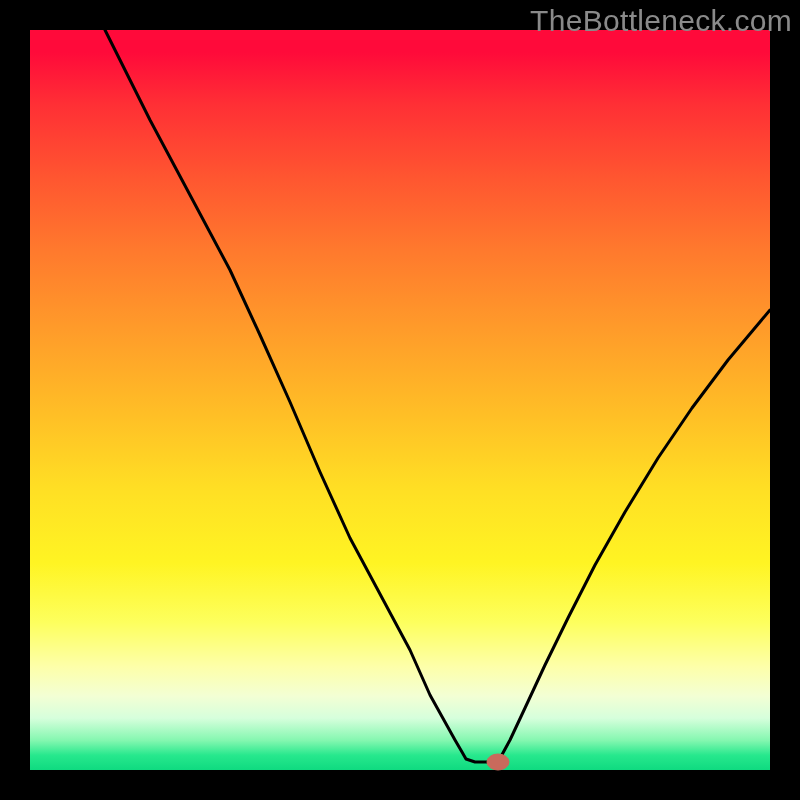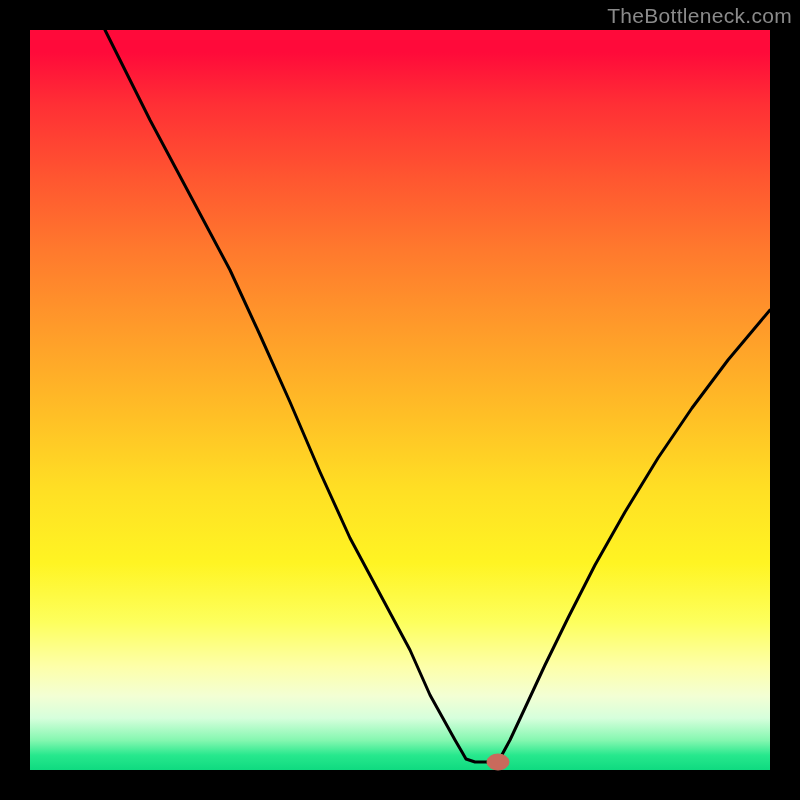--- a/index.html
+++ b/index.html
@@ -40,21 +40,21 @@
       #84f7b0 96%,
       #27e88d 98%,
       #0fda80 100%
     );
   }
   .watermark {
     position: absolute;
     top: 4px;
     right: 8px;
     color: #8a8a8a;
-    font-size: 21px;
+    font-size: 30px;
     letter-spacing: 0.3px;
     font-weight: 500;
     user-select: none;
   }
   svg {
     position: absolute;
     left: 0;
     top: 0;
     width: 740px;
     height: 740px;

